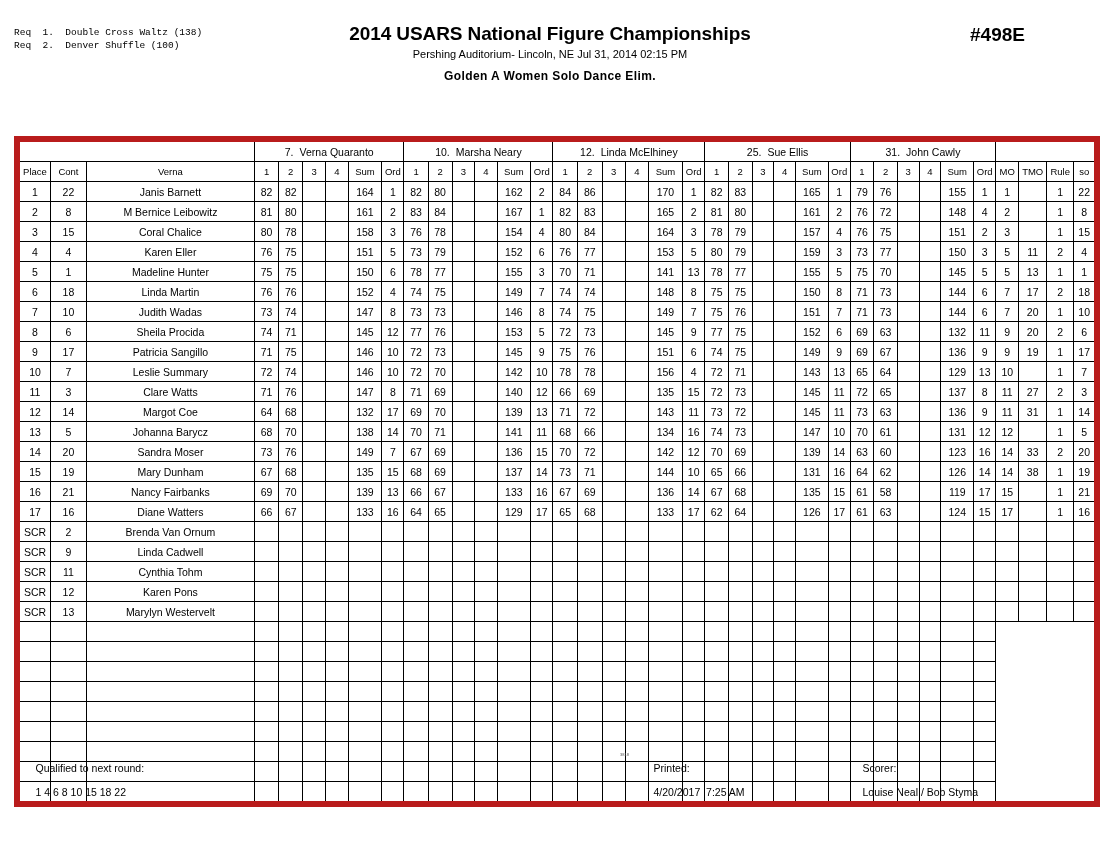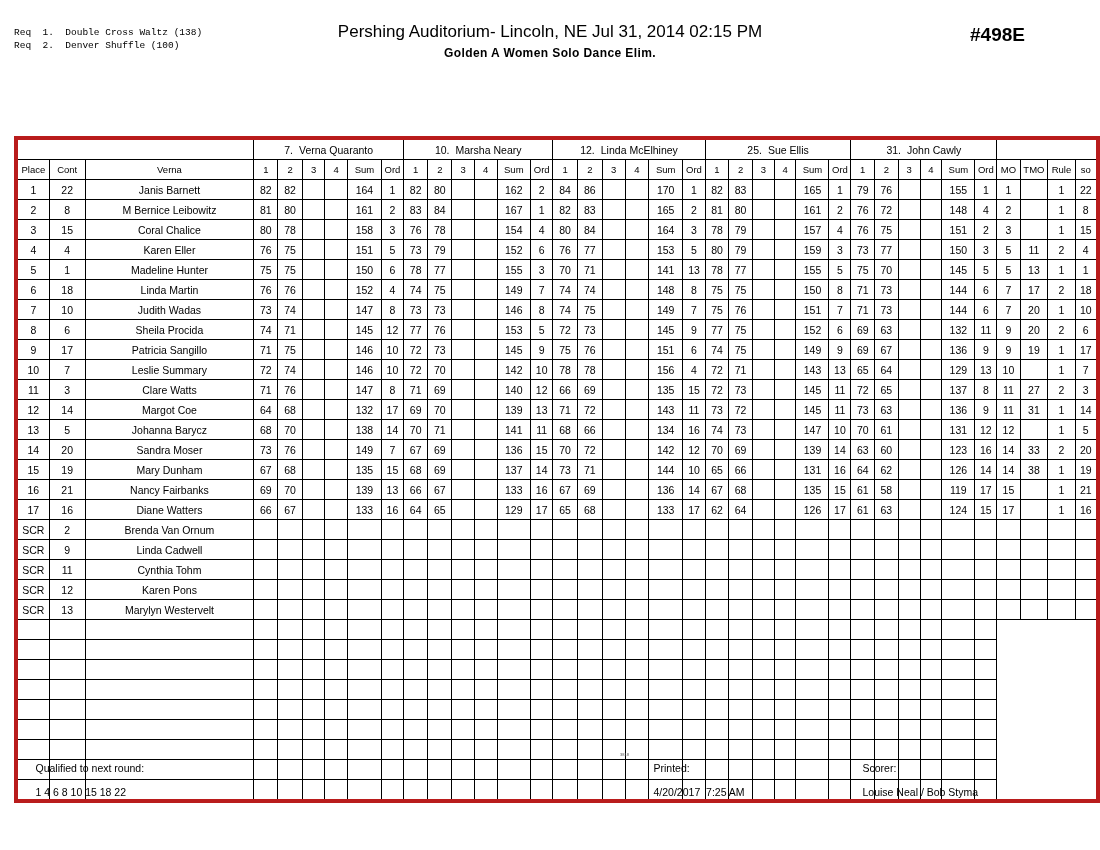--- a/index.html
+++ b/index.html
@@ -14,21 +14,21 @@
   }
   .page{position:relative;width:1100px;height:850px;}
 
   
   #requirements{position:absolute;left:14px;top:26px;font-size:9.5px;line-height:13px;}
   #requirements div{white-space:pre;font-family:Liberation Mono, monospace;}
 
   
   #header-block{position:absolute;left:250px;top:22px;width:600px;text-align:center;}
   #event-title{font-size:19px;font-weight:bold;letter-spacing:-0.1px;line-height:23px;}
-  #event-venue{font-size:17px;line-height:19px;}
+  #event-venue{font-size:11px;line-height:19px;}
   #event-class{font-size:12px;font-weight:bold;line-height:24px;letter-spacing:0.4px;}
   #report-subtitle{font-size:15px;line-height:22px;}
   #heat-number{position:absolute;right:75px;top:24px;font-size:19px;font-weight:bold;}
 
   
   #score-table{
     position:absolute;left:14px;top:136px;
     border-collapse:collapse;
     table-layout:fixed;
     font-size:10.5px;
@@ -58,40 +58,41 @@
   td.ord{border-left:3px solid #000;border-right:3px solid #000;font-weight:bold;}
   tr.col-header-row td.ord{font-weight:normal;}
 
   td.name-cell{text-align:left;padding-left:5px;}
   td.place-cell,td.cont-cell{text-align:center;}
 
   tr.bold-row td{font-weight:bold;}
   tr.last-qual td{border-bottom:3px solid #000;}
 
   
-  #score-table{border:4px solid #b91c1c;}
+  #score-table{border:6px solid #b91c1c;}
 
   
   #footer{position:absolute;left:0;top:750px;width:1100px;height:20px;font-size:10.5px;}
   #qualified-line{position:absolute;left:18px;top:0;white-space:pre;}
   #tiny-code{position:absolute;left:620px;top:2px;font-size:4px;color:#555;}
   #printed-line{position:absolute;left:636px;top:0;white-space:pre;}
   #scorer-line{position:absolute;left:845px;top:0;white-space:pre;}
 </style>
 </head>
 <body>
 
 <div class="page">
 
   <div id="requirements">
     <div>Req  1.  Double Cross Waltz (138)</div>
     <div>Req  2.  Denver Shuffle (100)</div>
   </div>
 
   <div id="header-block">
+    <div id="event-title">2014 USARS National Figure Championships</div>
     <div id="event-venue">Pershing Auditorium- Lincoln, NE  Jul 31, 2014  02:15 PM</div>
     <div id="event-class">Golden A Women Solo Dance Elim.</div>
   </div>
 
   <div id="heat-number">#498E</div>
 
   <table id="score-table">
     <colgroup id="score-colgroup">
         <col style="width: 36px;">
         <col style="width: 42px;">

